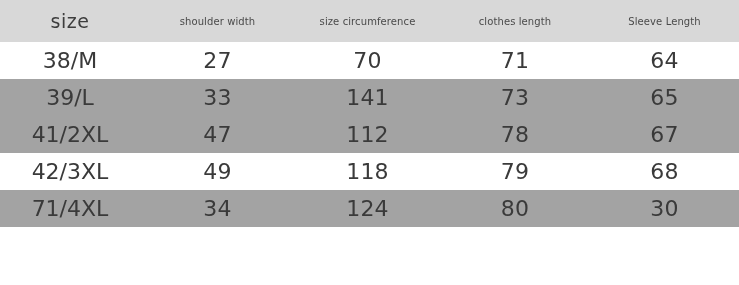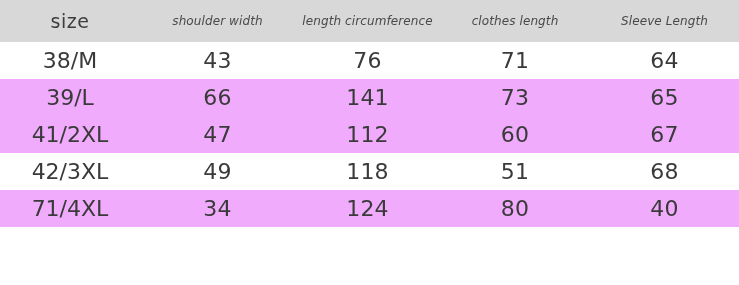--- a/index.html
+++ b/index.html
@@ -45,31 +45,30 @@
   tr.header-row {
     background: #d8d8d8;
     height: 42px;
   }
   tr.header-row th.h-size {
     font-size: 19px;
     letter-spacing: 0.5px;
     color: #3d3d3d;
   }
   tr.header-row th.h-small {
-    font-size: 12px;
+    font-size: 10px;
     letter-spacing: 0.1px;
     color: #4a4a4a;
-    font-style: italic;
   }
 
   tr.data-row {
     height: 37px;
   }
   tr.data-row.odd  { background: #ffffff; margin-left: 16px; }
-  tr.data-row.even { background: #f0abfc; }
+  tr.data-row.even { background: #a3a3a3; }
 
   tr.data-row td {
     font-size: 22px;
     letter-spacing: 0.2px;
     color: #3a3a3a;
   }
   tr.data-row td.cell-size {
     letter-spacing: 0px;
   }
 
@@ -93,59 +92,59 @@
       <col class="col-c2">
       <col class="col-c3">
       <col class="col-c4">
       <col class="col-c5">
     </colgroup>
 
     <thead>
       <tr class="header-row">
         <th class="h-size">size</th>
         <th class="h-small">shoulder width</th>
-        <th class="h-small">length circumference</th>
+        <th class="h-small">size circumference</th>
         <th class="h-small">clothes length</th>
         <th class="h-small">Sleeve Length</th>
       </tr>
     </thead>
 
     <tbody>
       <tr class="data-row odd">
         <td class="cell-size">38/M</td>
-        <td>43</td>
-        <td>76</td>
+        <td>27</td>
+        <td>70</td>
         <td>71</td>
         <td>64</td>
       </tr>
       <tr class="data-row even">
         <td class="cell-size">39/L</td>
-        <td>66</td>
+        <td>33</td>
         <td>141</td>
         <td>73</td>
         <td>65</td>
       </tr>
       <tr class="data-row even">
         <td class="cell-size">41/2XL</td>
         <td>47</td>
         <td>112</td>
-        <td>60</td>
+        <td>78</td>
         <td>67</td>
       </tr>
       <tr class="data-row odd">
         <td class="cell-size">42/3XL</td>
         <td>49</td>
         <td>118</td>
-        <td>51</td>
+        <td>79</td>
         <td>68</td>
       </tr>
       <tr class="data-row even">
         <td class="cell-size">71/4XL</td>
         <td>34</td>
         <td>124</td>
         <td>80</td>
-        <td>40</td>
+        <td>30</td>
       </tr>
     </tbody>
   </table>
 
   <div class="bottom-filler"></div>
 </div>
 
 </body></html>

